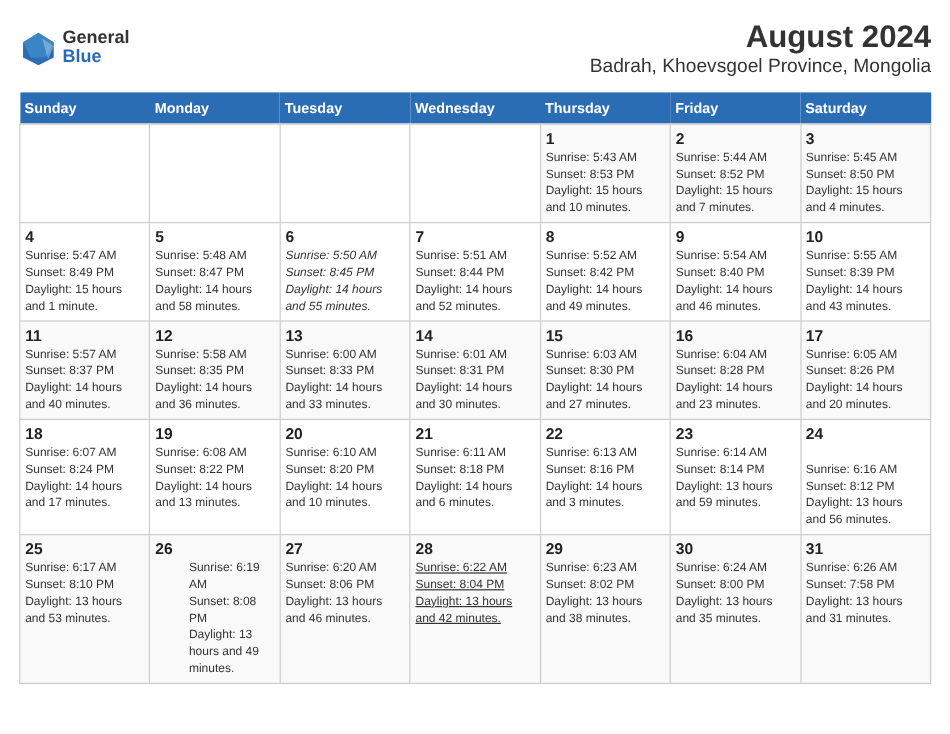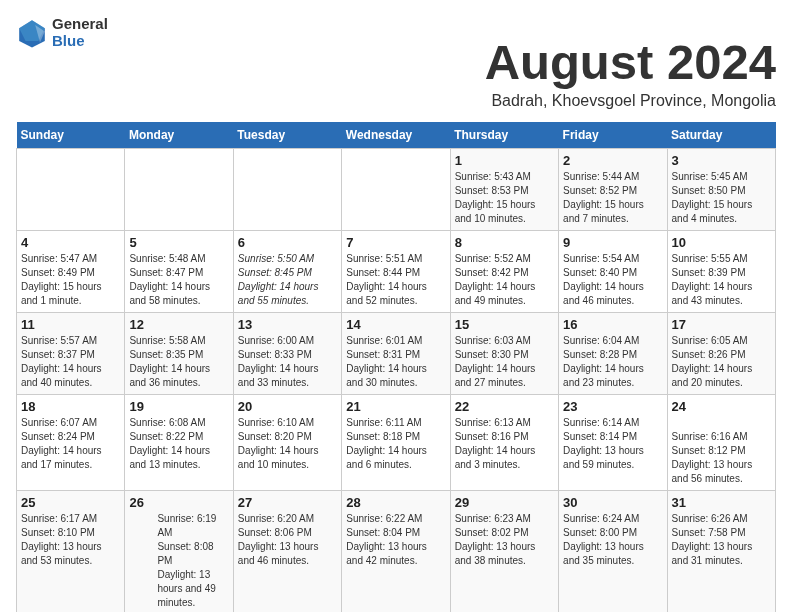--- a/index.html
+++ b/index.html
@@ -5,21 +5,21 @@
     * { margin: 0; padding: 0; box-sizing: border-box; }
     body {
       font-family: Arial, sans-serif;
       background: #fff;
       width: 792px;
       min-height: 612px;
       padding: 16px;
     }
     .header {
       display: flex;
-      align-items: flex-start;
+      align-items: center;
       justify-content: space-between;
       margin-bottom: 12px;
     }
     .logo {
       display: flex;
       align-items: center;
       gap: 4px;
     }
     .logo-text {
       display: flex;
@@ -37,25 +37,24 @@
       color: #2a6db5;
     }
     .logo-icon {
       width: 32px;
       height: 32px;
     }
     .title-block {
       text-align: right;
     }
     .main-title {
-      font-size: 49px;
+      font-size: 26px;
       font-weight: bold;
       color: #333;
       line-height: 1.1;
-      margin-top: 20px;
     }
     .subtitle {
       font-size: 16px;
       color: #333;
       margin-top: 2px;
     }
     table {
       width: 100%;
       border-collapse: collapse;
       font-size: 11px;
@@ -298,21 +297,21 @@
 Daylight: 13 hours and 49 minutes.</div>
         </td>
         <td>
           <div class="day-number">27</div>
           <div class="day-info" style="white-space: pre-line;">Sunrise: 6:20 AM
 Sunset: 8:06 PM
 Daylight: 13 hours and 46 minutes.</div>
         </td>
         <td>
           <div class="day-number">28</div>
-          <div class="day-info" style="white-space: pre-line;">Sunrise: 6:22 AM
+          <div class="day-info" style="white-space: pre-line; text-decoration: underline;">Sunrise: 6:22 AM
 Sunset: 8:04 PM
 Daylight: 13 hours and 42 minutes.</div>
         </td>
         <td>
           <div class="day-number">29</div>
           <div class="day-info" style="white-space: pre-line;">Sunrise: 6:23 AM
 Sunset: 8:02 PM
 Daylight: 13 hours and 38 minutes.</div>
         </td>
         <td>

